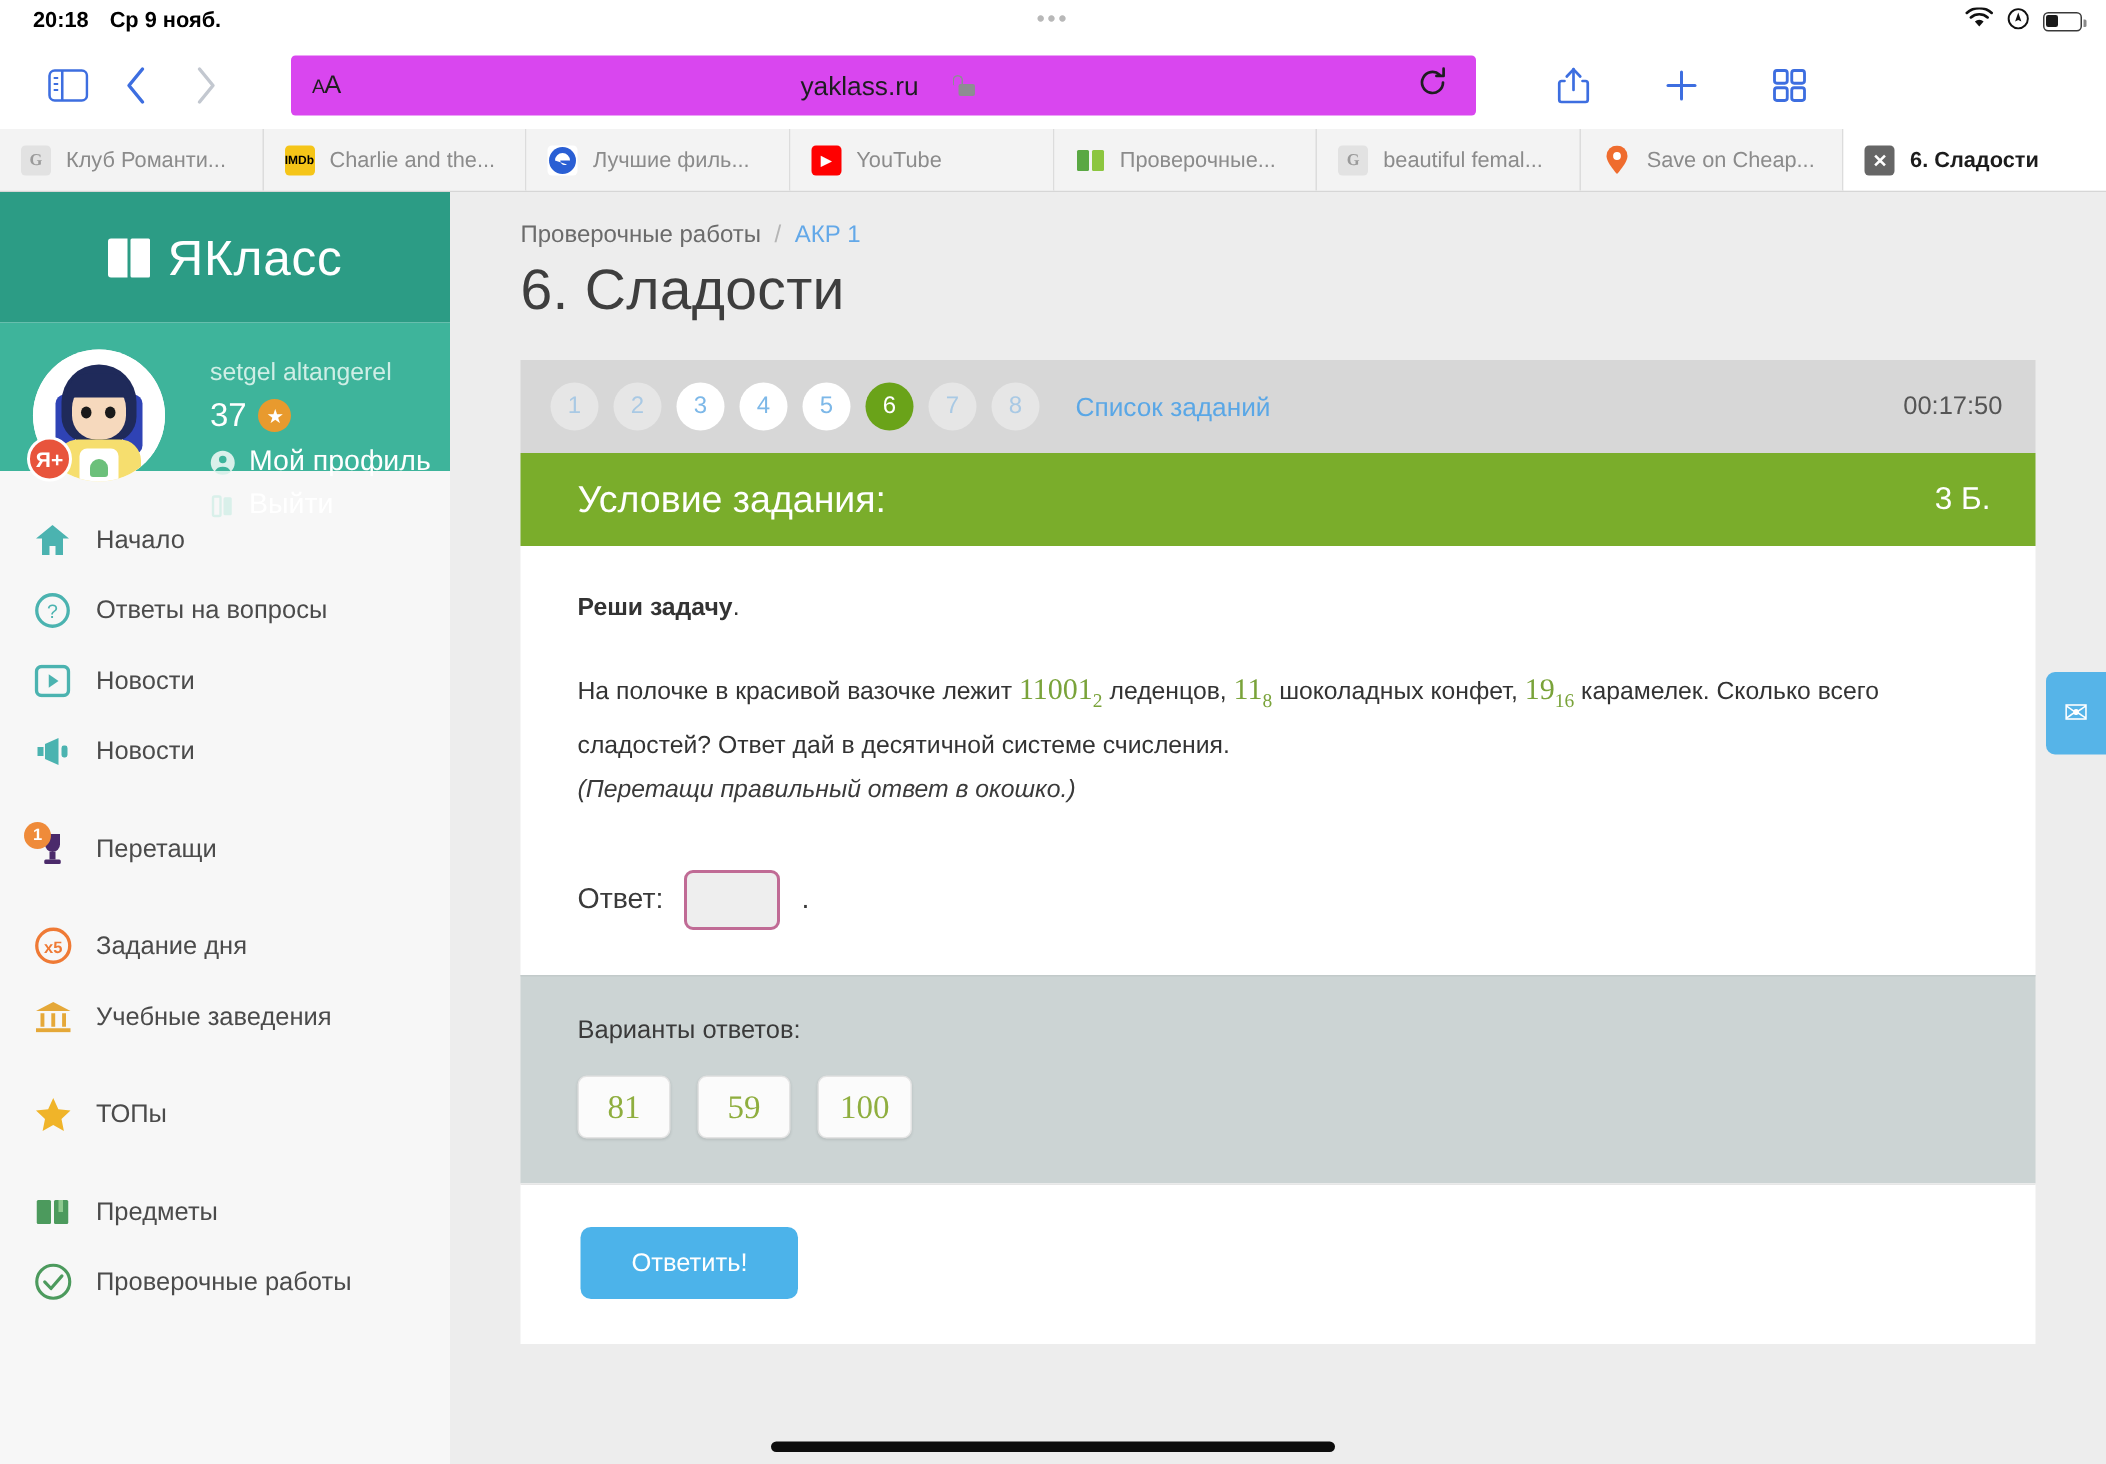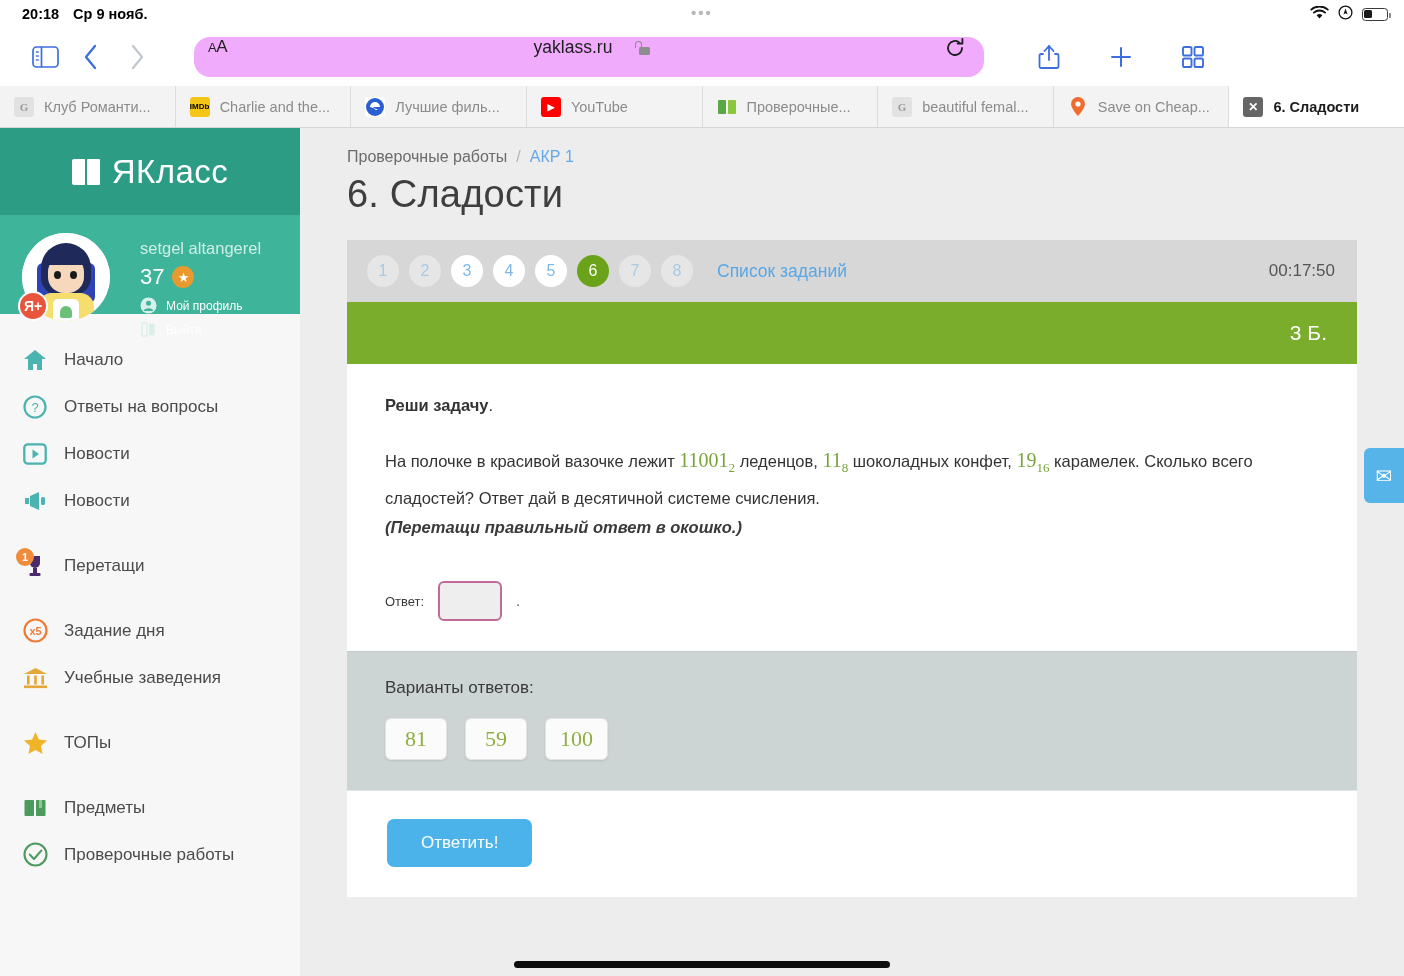--- a/index.html
+++ b/index.html
@@ -44,22 +44,22 @@
     padding: 0 22px; background: #ffffff;
   }
   .tb-btn {
     width: 46px; height: 40px; display: flex;
     align-items: center; justify-content: center;
     color: #3d6ee0;
   }
   .tb-btn.dim { color: #c3c8d0; }
   .url-bar {
     flex: 1; height: 40px; margin: 0 34px;
-    background: #f0abfc; border-radius: 16px;
-    display: flex; align-items: flex-start; position: relative;
+    background: #d946ef; border-radius: 3px;
+    display: flex; align-items: center; position: relative;
     max-width: 790px;
   }
   .aa-chip {
     position: absolute; left: 14px; font-size: 17px;
     color: #1f1f1f; letter-spacing: -0.5px;
   }
   .aa-chip .small { font-size: 13px; }
   .url-text {
     flex: 1; text-align: center; font-size: 17.5px; color: #1d1d1f;
     display: flex; align-items: center; justify-content: center; gap: 21px;
@@ -135,21 +135,21 @@
     position: absolute; left: -4px; bottom: 0px; width: 30px; height: 30px;
     background: #e8543c; border: 2.5px solid #fff; border-radius: 50%;
     color: #fff; font-size: 14px; font-weight: 700;
     display: flex; align-items: center; justify-content: center;
   }
   .p-info { padding-top: 6px; margin-left: 16px; }
   .p-name { color: #cfeee6; font-size: 16.5px; }
   .p-score { color: #fff; font-size: 22px; margin-top: 6px; display: flex; align-items: center; gap: 8px; }
   .star-chip { width: 22px; height: 22px; border-radius: 50%; background: #e89a2e;
       display: flex; align-items: center; justify-content: center; color: #fff; font-size: 13px; }
-  .p-link { color: #fff; font-size: 12px; margin-top: 7px; display: flex; align-items: center; gap: 9px; }
+  .p-link { color: #fff; font-size: 19px; margin-top: 7px; display: flex; align-items: center; gap: 9px; }
   .p-link .ci { width: 17px; height: 17px; display: flex; align-items: center; justify-content: center; color: #d9f0ea; }
 
   .navlist { padding-top: 22px; }
   .navitem {
     display: flex; align-items: center; gap: 16px;
     padding: 0 0 0 22px; height: 47px;
     font-size: 17px; color: #4b4b4b;
   }
   .navitem.gap-top { margin-top: 18px; }
   .navicon { width: 26px; height: 26px; flex: none; display: flex; align-items: center; justify-content: center; position: relative; }
@@ -187,22 +187,22 @@
   }
   .cond-title { font-size: 25px; }
   .cond-points { margin-left: auto; font-size: 21px; }
 
   .cardbody { background: #fff; padding: 32px 38px 30px 38px; }
   .bold-line { font-size: 16.5px; color: #333; font-weight: 700; margin-bottom: 30px; }
   .bold-line .tail { font-weight: 400; }
   .problem { font-size: 16.5px; color: #333; line-height: 31px; }
   .math { font-family: "Liberation Serif", serif; color: #7aa33a; font-size: 20px; }
   .math sub { font-size: 13px; }
-  .hint { font-style: italic; font-size: 16.5px; color: #3a3a3a; margin-top: 4px; font-weight: bold; }
-  .answerrow { display: flex; align-items: center; gap: 14px; margin-top: 44px; font-size: 13px; color: #3a3a3a; }
+  .hint { font-style: italic; font-size: 16.5px; color: #3a3a3a; margin-top: 4px; }
+  .answerrow { display: flex; align-items: center; gap: 14px; margin-top: 44px; font-size: 19px; color: #3a3a3a; }
   .dropbox {
     width: 64px; height: 40px; border: 2px solid #c06b95; border-radius: 6px;
     background: #eeeeee;
   }
 
   .variants { background: #ccd4d4; padding: 26px 38px 30px 38px; border-top: 1px solid #c2caca; }
   .variants-label { font-size: 17px; color: #3a3a3a; margin-bottom: 20px; }
   .tiles { display: flex; gap: 18px; }
   .tile {
     min-width: 62px; height: 42px; background: #fbfbfb; border-radius: 6px;
@@ -544,20 +544,21 @@
         <span class="tnum">4</span>
         <span class="tnum">5</span>
         <span class="tnum active">6</span>
         <span class="tnum dim">7</span>
         <span class="tnum dim">8</span>
         <span class="tasklist-link">Список заданий</span>
         <span class="timer">00:17:50</span>
       </div>
 
       <div class="condbar">
+        <span class="cond-title">Условие задания:</span>
         <span class="cond-points">3 Б.</span>
       </div>
 
       <div class="cardbody">
         <div class="bold-line">
           <span>Реши задачу</span><span class="tail">.</span>
         </div>
         <div class="problem">
           <span>На полочке в красивой вазочке лежит </span><span class="math"><span>11001</span><sub>2</sub></span><span> леденцов, </span><span class="math"><span>11</span><sub>8</sub></span><span> шоколадных конфет, </span><span class="math"><span>19</span><sub>16</sub></span><span> карамелек. Сколько всего сладостей? Ответ дай в десятичной системе счисления.</span>
         </div>

